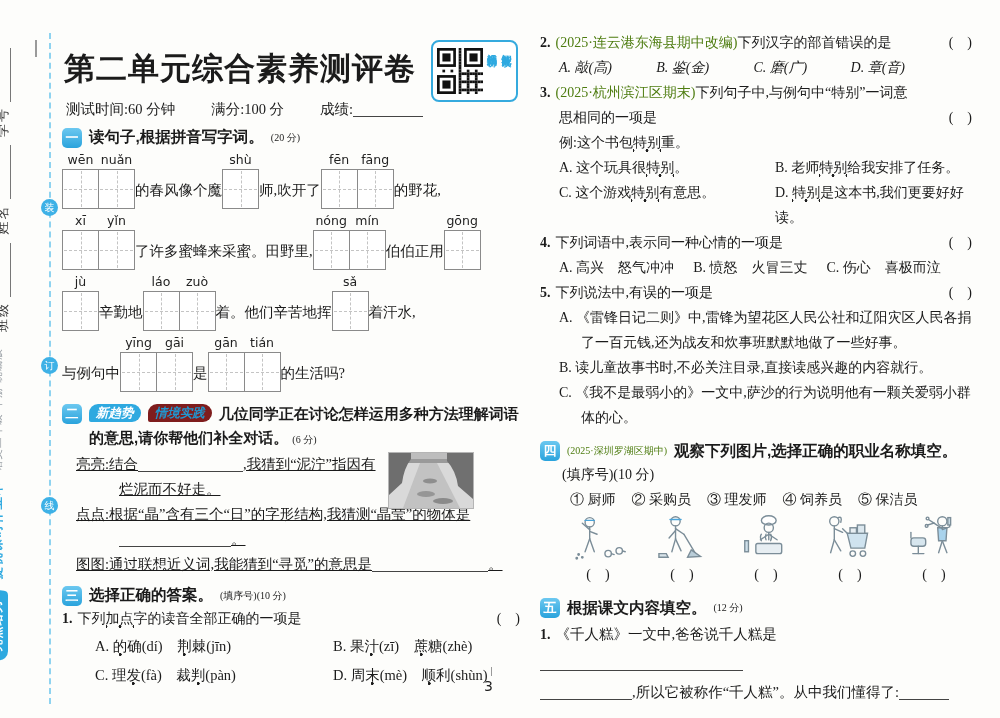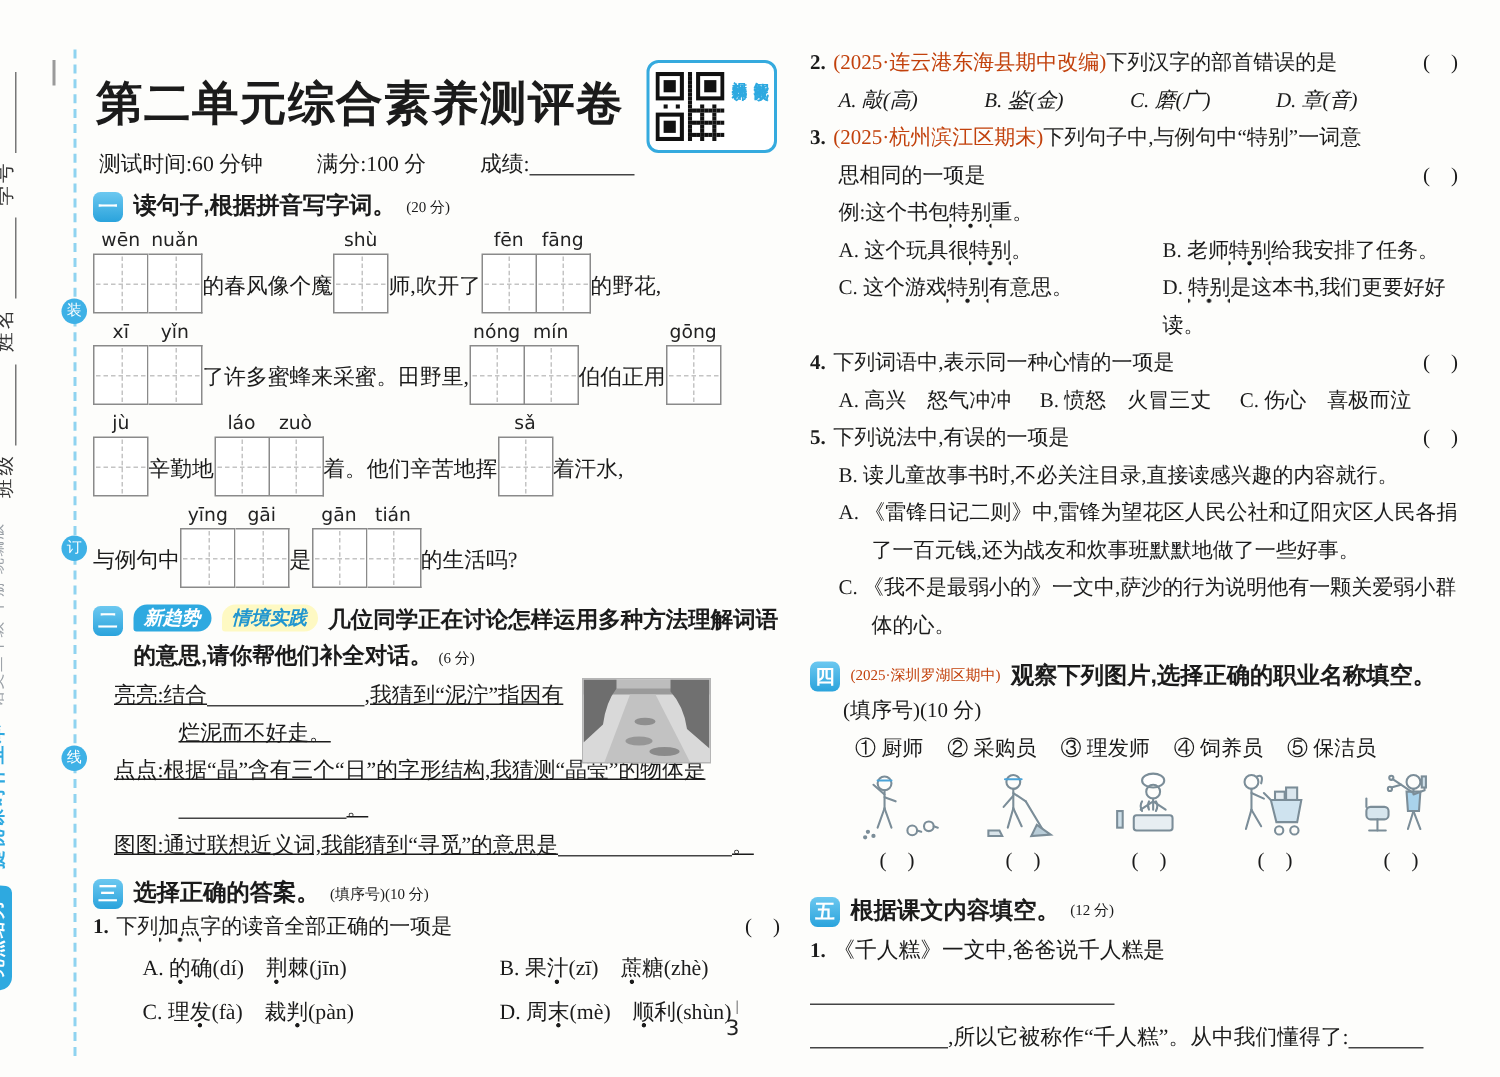--- a/index.html
+++ b/index.html
@@ -46,32 +46,32 @@
   .pbox+.pbox{border-left:none;}
   .pbox::before{content:"";position:absolute;left:1px;right:1px;top:50%;border-top:1px dashed #c4c4c4;}
   .pbox::after{content:"";position:absolute;top:1px;bottom:1px;left:50%;border-left:1px dashed #c4c4c4;}
   .trun{padding-bottom:9px;font-size:14.5px;white-space:pre;}
   
   .sec2head{position:relative;padding-left:27px;margin-top:10px;font-family:"Liberation Sans",sans-serif;
       font-weight:700;font-size:15px;line-height:24px;}
   .sec2head .badge-num{position:absolute;left:0;top:2px;}
   .pill{display:inline-block;background:#2ea9e0;color:#fff;border-radius:9px 9px 9px 2px;padding:0 7px;
       font:italic bold 12.5px/18px "Liberation Sans",sans-serif;margin-right:3px;vertical-align:2px;}
-  .pill2{background:#fef9c3;color:#2196cf;}
+  .pill2{background:#7f1d1d;color:#2196cf;}
   .dline{line-height:25px;font-size:14.5px;padding-left:14px;}
   .dline.ind{padding-left:57px;}
   .dline .trun{padding-bottom:0;white-space:pre-wrap;text-decoration:underline;}
   .dline .blank{margin-bottom:0;}
   .photo{position:absolute;left:388px;top:452px;width:84px;height:55px;border:1px solid #b5b5b5;}
   
   .qline{display:flex;line-height:26px;}
   .grow{flex:1;}
   .grow.contind{padding-left:19px;}
   .qno{font-weight:700;margin-right:5px;}
-  .cite{color:#c2410c;}
+  .cite{color:#4d7c0f;}
   .paren{white-space:pre;flex:none;}
   .optgrid{display:grid;grid-template-columns:238px 1fr;padding-left:33px;line-height:29px;font-size:14.5px;}
   .exline{padding-left:19px;line-height:25px;}
   .g2{display:grid;grid-template-columns:216px 1fr;padding-left:19px;line-height:25px;}
   .row4{display:grid;grid-template-columns:repeat(4,1fr);padding-left:19px;width:90%;line-height:25px;font-style:italic;}
   .row3{display:flex;gap:19px;padding-left:19px;line-height:25px;}
   .optblock{margin-left:19px;padding-left:22px;text-indent:-22px;line-height:25px;}
   .colR .qline{line-height:25px;}
   
   .emdot{background-image:radial-gradient(circle,#1b1b1b 1.2px,transparent 1.7px);
@@ -415,22 +415,22 @@
             <span class="opt">A. 高兴　怒气冲冲</span>
             <span class="opt">B. 愤怒　火冒三丈</span>
             <span class="opt">C. 伤心　喜极而泣</span>
           </div>
         </div>
         <div class="rqb">
           <div class="qline">
             <span class="grow"><span class="qno">5.</span>下列说法中,有误的一项是</span>
             <span class="paren">(    )</span>
           </div>
+          <div class="optblock">A. 《雷锋日记二则》中,雷锋为望花区人民公社和辽阳灾区人民各捐了一百元钱,还为战友和炊事班默默地做了一些好事。</div>
           <div class="optblock">B. 读儿童故事书时,不必关注目录,直接读感兴趣的内容就行。</div>
-          <div class="optblock">A. 《雷锋日记二则》中,雷锋为望花区人民公社和辽阳灾区人民各捐了一百元钱,还为战友和炊事班默默地做了一些好事。</div>
           <div class="optblock">C. 《我不是最弱小的》一文中,萨沙的行为说明他有一颗关爱弱小群体的心。</div>
         </div>
       </div>
 
     <div class="sechead">
       <span class="badge-num">四</span>
       <span class="cite pts">(2025·深圳罗湖区期中)</span>
       <span>观察下列图片,选择正确的职业名称填空。</span>
     </div>
     <div class="sub">(填序号)(10 分)</div>

